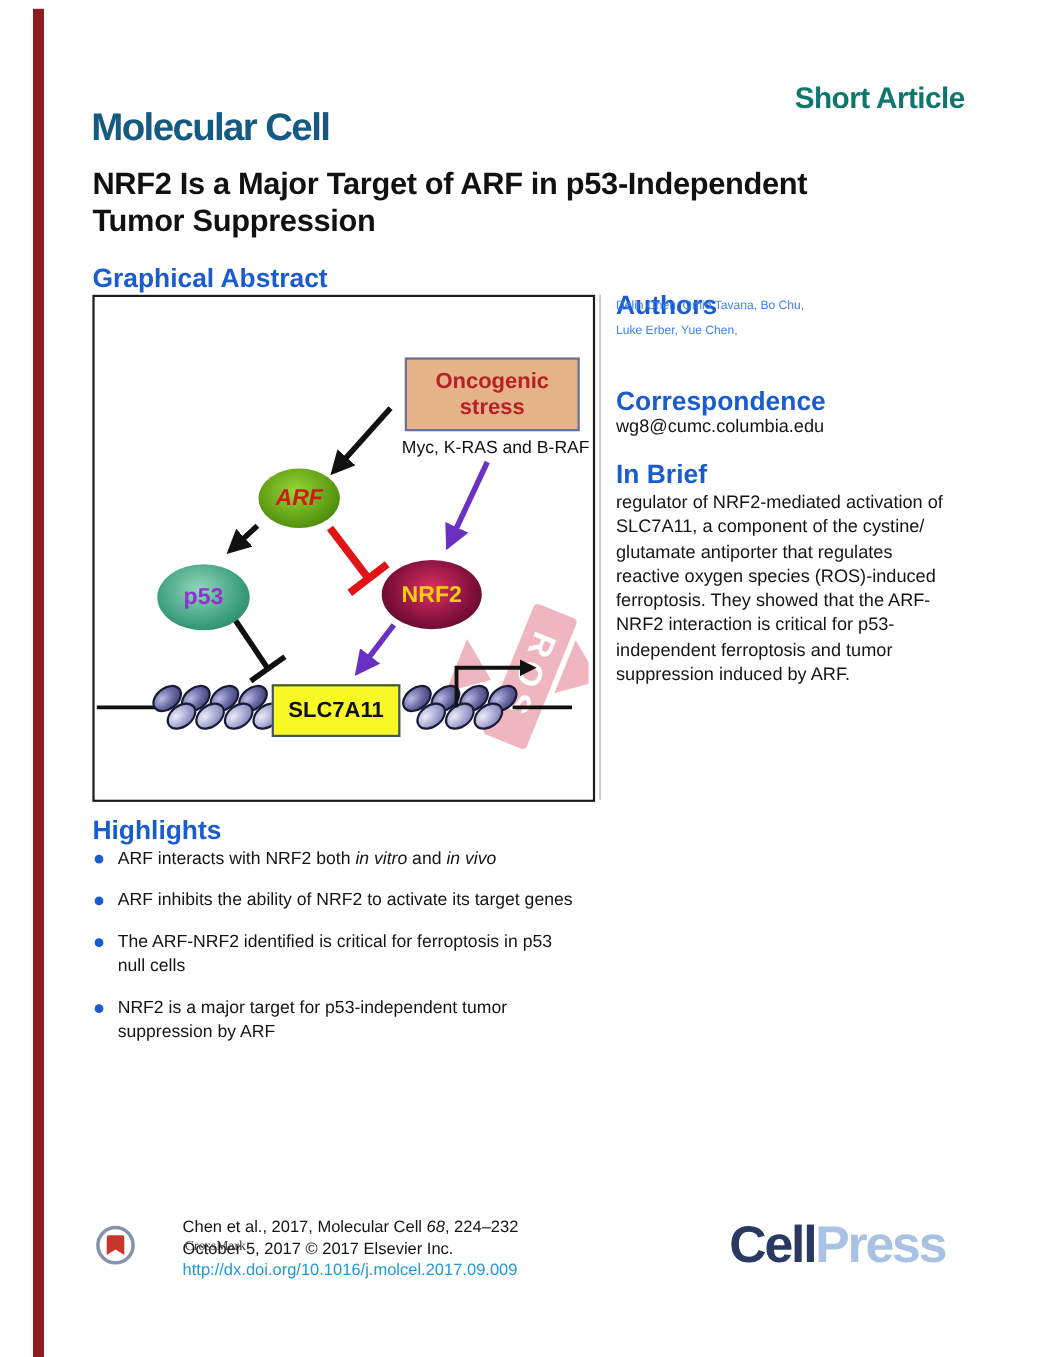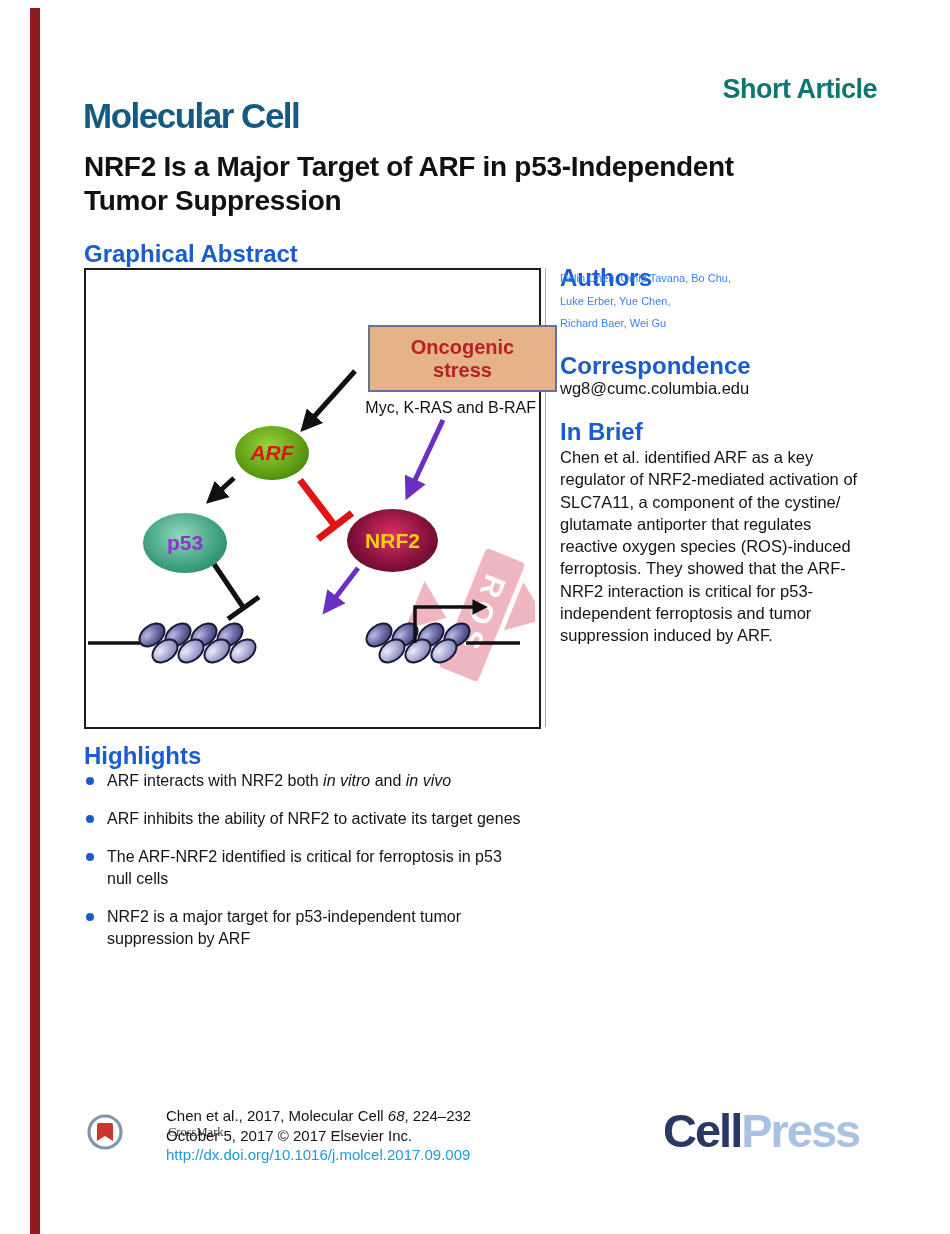--- a/index.html
+++ b/index.html
@@ -16,21 +16,21 @@
   .paper-title{left:84px;top:150px;width:800px;font-size:28px;font-weight:bold;color:#111;
                line-height:34px;letter-spacing:-0.3px;}
 
   .sec-head{font-size:24px;font-weight:bold;color:#1a5bce;}
 
   
   .ga-head{left:84px;top:240px;}
   .ga-box{left:84px;top:268px;width:453px;height:457px;border:2px solid #1c1c1c;background:#fff;}
   .ga-inner{position:relative;width:100%;height:100%;}
   .ga-svg{position:absolute;left:0;top:0;z-index:1;}
-  .stress-box{position:absolute;left:282px;top:55px;width:189px;height:67px;background:#e6b287;
+  .stress-box{position:absolute;left:282px;top:55px;width:159px;height:67px;background:#e6b287;
               border:2.5px solid #64739b;box-sizing:border-box;display:flex;align-items:center;
               justify-content:center;z-index:2;}
   .stress-box span{display:block;width:120px;text-align:center;color:#b72024;font-weight:bold;
                    font-size:20px;line-height:23px;}
   .myc-label{position:absolute;left:255px;top:129px;width:195px;text-align:right;font-size:16px;
              color:#111;z-index:2;}
   .oval{position:absolute;display:flex;align-items:center;justify-content:center;border-radius:50%;
         font-weight:bold;font-size:21px;z-index:2;}
   .oval-arf{left:149px;top:156px;width:74px;height:54px;
             background:radial-gradient(ellipse at 45% 38%,#9ad438 0%,#5a9a12 62%,#386d06 100%);color:#cf1a1a;font-style:italic;}
@@ -152,20 +152,21 @@
       <polyline points="329,373 329,337 398,337" fill="none" stroke="#111" stroke-width="3.5" marker-end="url(#ab)"></polyline>
     </svg>
 
     <div class="stress-box">
       <span>Oncogenic stress</span>
     </div>
     <div class="myc-label">Myc, K-RAS and B-RAF</div>
     <div class="oval oval-arf">ARF</div>
     <div class="oval oval-p53">p53</div>
     <div class="oval oval-nrf2">NRF2</div>
+    <div class="slc-box">SLC7A11</div>
   </div>
 </div>
 
 <div class="abs sec-head hl-head">Highlights</div>
 <div class="abs hl-list">
   <div class="hl-item">
     <div class="hl-bullet"></div>
     <div class="hl-text">
         <div>
       <span>ARF interacts with NRF2 both </span><span class="it">in vitro</span><span> and </span><span class="it">in vivo</span>
@@ -193,29 +194,27 @@
       </div>
   </div>
 </div>
 
 <div class="abs col-divider"></div>
 
 <div class="abs sec-head rc authors-head">Authors</div>
 <div class="abs rc authors-lines">
     <div>Delin Chen, Omid Tavana, Bo Chu,</div>
     <div>Luke Erber, Yue Chen,</div>
-    <div>Richard Baer, Wei Gu</div>
   </div>
 
 <div class="abs sec-head rc corr-head">Correspondence</div>
 <div class="abs rc corr-email">wg8@cumc.columbia.edu</div>
 
 <div class="abs sec-head rc brief-head">In Brief</div>
 <div class="abs rc brief-text">
-    <div>Chen et al. identified ARF as a key</div>
     <div>regulator of NRF2-mediated activation of</div>
     <div>SLC7A11, a component of the cystine/</div>
     <div>glutamate antiporter that regulates</div>
     <div>reactive oxygen species (ROS)-induced</div>
     <div>ferroptosis. They showed that the ARF-</div>
     <div>NRF2 interaction is critical for p53-</div>
     <div>independent ferroptosis and tumor</div>
     <div>suppression induced by ARF.</div>
   </div>
 

